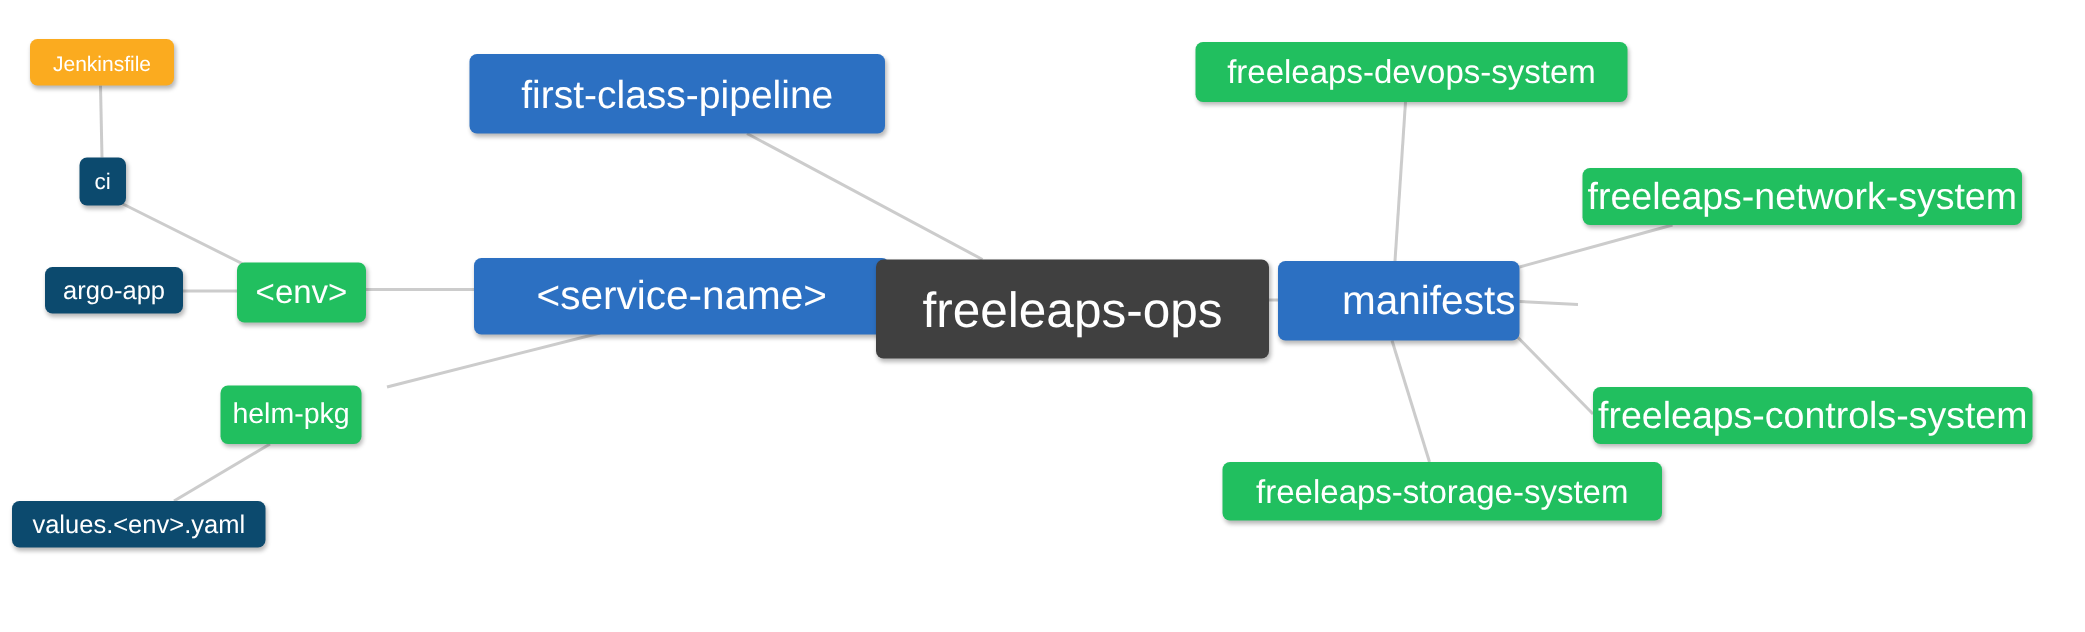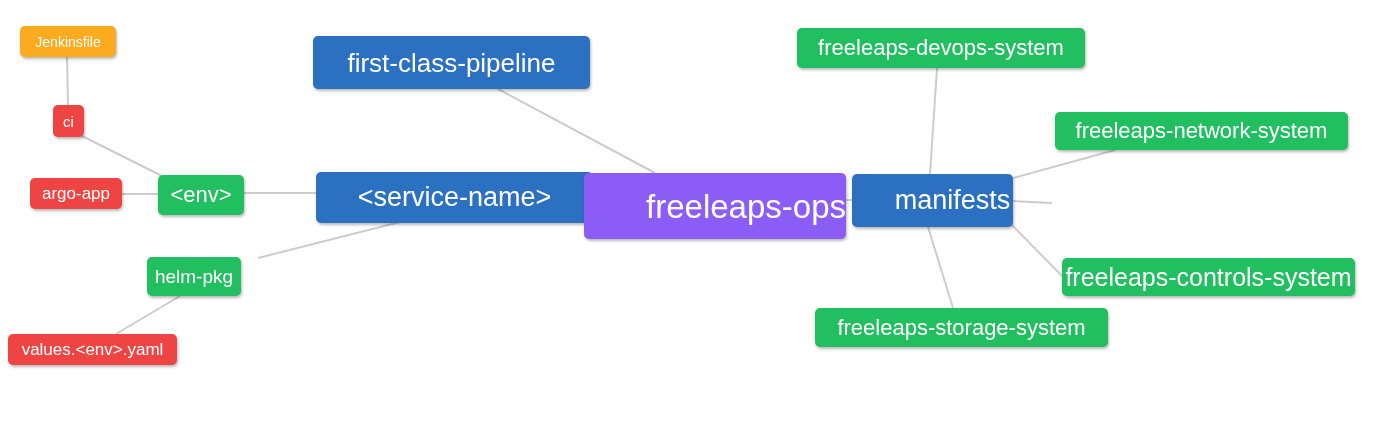--- a/index.html
+++ b/index.html
@@ -18,23 +18,23 @@
     color:#ffffff;
     border-radius:5px;
     box-shadow:1px 2px 3px rgba(0,0,0,0.28);
     white-space:nowrap;
     box-sizing:border-box;
     cursor:default;
     line-height:1;
   }
   .node.blue{background:#2c70c2;}
   .node.green{background:#21bf5f;}
-  .node.red{background:#ef4444;}
+  .node.red{background:#0c4a6e;}
   .node.orange{background:#fbab1f;}
-  .node.dark{background:#8b5cf6;justify-content:flex-end;}
+  .node.dark{background:#404040;}
 </style>
 </head>
 <body>
 
 <div class="canvas">
 
   <svg class="edges" width="1390" height="421">
     <line x1="67" y1="57" x2="68" y2="105"></line>
     <line x1="80" y1="135" x2="164" y2="177"></line>
     <line x1="122" y1="194" x2="158" y2="194"></line>
@@ -88,21 +88,21 @@
   </div>
 
   <div class="node blue" style="left:852px;top:174px;width:161px;height:53px;font-size:27px;padding-left:40px;">
     <span>manifests</span>
   </div>
 
   <div class="node green" style="left:797px;top:28px;width:288px;height:40px;font-size:22px;">
     <span>freeleaps-devops-system</span>
   </div>
 
-  <div class="node green" style="left:1055px;top:112px;width:293px;height:38px;font-size:22px;">
+  <div class="node green" style="left:1055px;top:112px;width:293px;height:38px;font-size:25px;">
     <span>freeleaps-network-system</span>
   </div>
 
 
   <div class="node green" style="left:1062px;top:258px;width:293px;height:38px;font-size:25px;">
     <span>freeleaps-controls-system</span>
   </div>
 
   <div class="node green" style="left:815px;top:308px;width:293px;height:39px;font-size:22px;text-align:right;">
     <span>freeleaps-storage-system</span>

